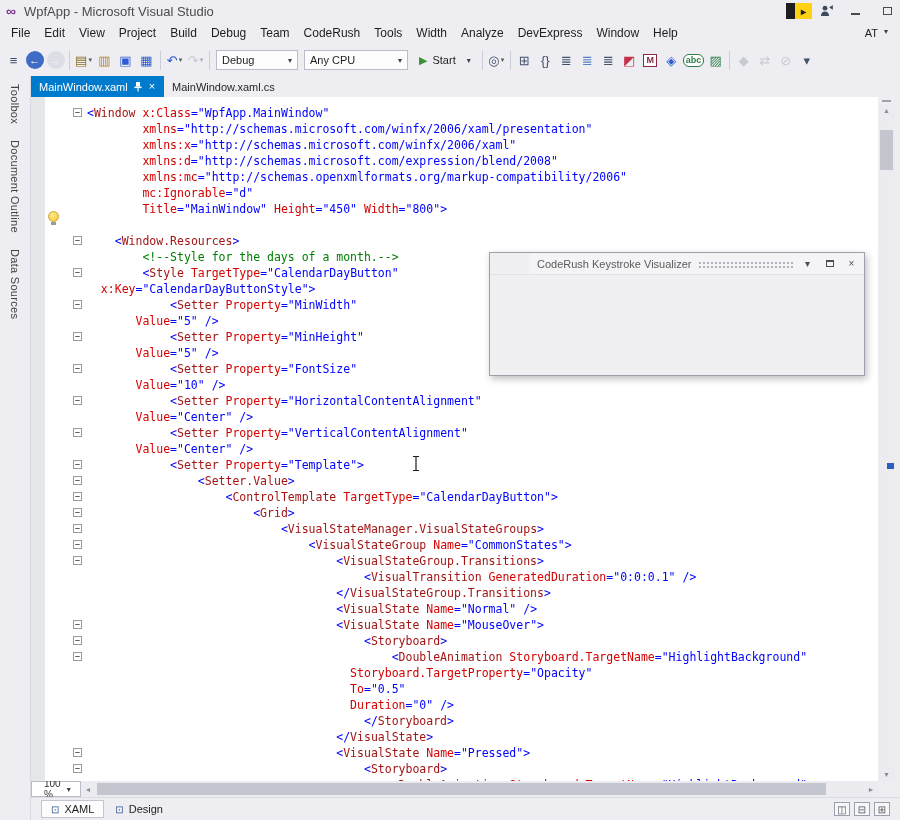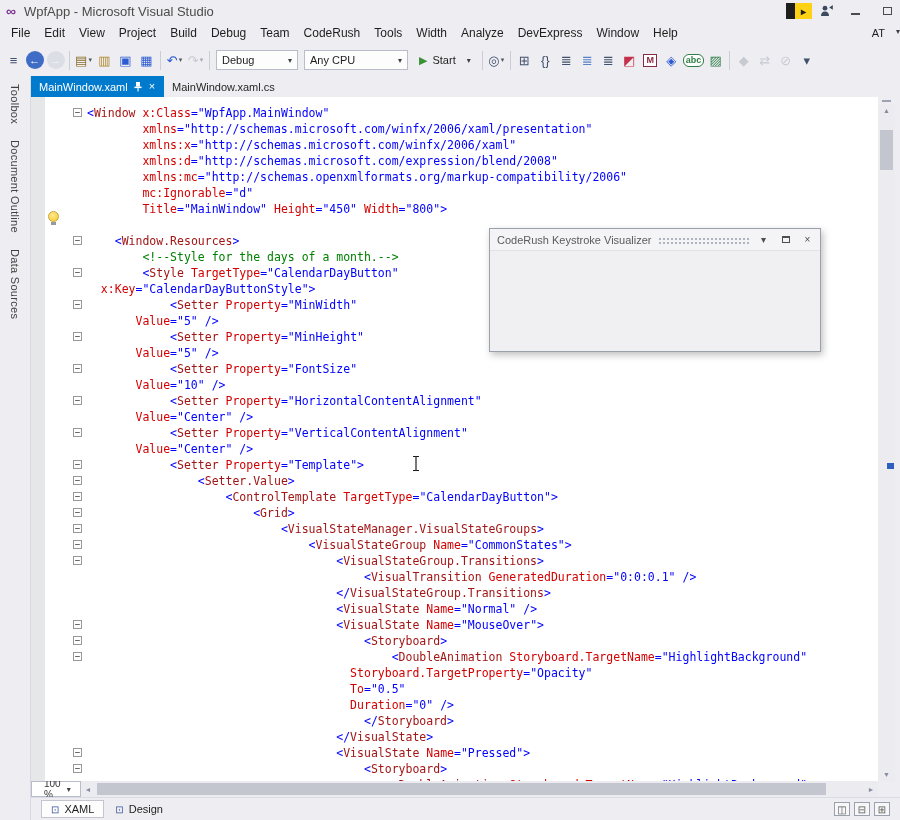--- a/index.html
+++ b/index.html
@@ -23,21 +23,21 @@
                   display:flex; align-items:center; padding:0 4px; margin-right:4px; }
   .quick-launch input { flex:1; border:0; outline:0; background:none; font-size:11px; color:#666;
                         font-family:inherit; padding:0 2px; min-width:0; }
   .win-btn { width:26px; height:18px; display:flex; align-items:center; justify-content:center; }
   .wb-min { width:9px; height:2px; background:#4b4b4b; margin-top:6px; }
   .wb-max { width:9px; height:8px; border:1px solid #4b4b4b; }
   
   .menubar { height:22px; display:flex; align-items:center; font-size:12px; padding-left:4px; }
   .menu-items { display:flex; align-items:center; height:100%; }
   .menu-item { padding:2px 7px 3px; white-space:nowrap; }
-  .account { margin-left:auto; display:flex; align-items:flex-start; gap:5px; font-size:11px; }
+  .account { margin-left:auto; display:flex; align-items:flex-start; font-size:11px; padding-right:12px; }
   
   .toolbar { height:32px; display:flex; align-items:center; padding:0 3px; flex-wrap:nowrap; overflow:hidden; }
   .tbi { min-width:21px; height:22px; display:flex; align-items:center; justify-content:center;
          font-size:13px; gap:1px; padding:0 1px; }
   .tbi.dim { opacity:.45; }
   .tbi-g { line-height:1; }
   .tb-caret { font-size:7px; color:#55585f; }
   .tb-sep { width:1px; height:19px; background:#cccdd6; margin:0 3px; }
   .circle { width:18px; height:18px; border-radius:50%; color:#fff; font-size:11px; font-weight:700;
             display:flex; align-items:center; justify-content:center; }
@@ -73,22 +73,22 @@
   .code-line { height:16px; }
   .tk-d { color:#0000ff; }
   .tk-t { color:#a31515; }
   .tk-a { color:#d40000; }
   .tk-v { color:#0000ff; }
   .tk-c { color:#008000; }
   .bulb { position:absolute; left:17px; top:114px; width:11px; height:11px; border-radius:50%;
           background:radial-gradient(circle at 40% 35%, #ffe98a, #f5c92e); border:1px solid #caa53d; }
   .bulb::after { content:""; position:absolute; left:2px; top:10px; width:5px; height:3px; background:#9a9a9a; }
   
-  .ks-panel { position:absolute; left:458px; top:131px; width:332px; height:124px;
-              border:1px solid #9aa0ac; background:#f0f0f2; box-shadow:2px 3px 7px rgba(0,0,0,.25); }
+  .ks-panel { position:absolute; left:458px; top:155px; width:376px; height:124px;
+              border:1px solid #9aa0ac; background:#f0f0f2; box-shadow:2px 3px 7px rgba(0,0,0,.25);padding-left:40px; }
   .ks-header { height:21px; display:flex; align-items:center; gap:7px; padding:0 5px 0 7px;
                font-size:11px; color:#5b5b5b; background:#f4f4f6; }
   .ks-header > span:first-child { white-space:nowrap; }
   .ks-grip { flex:1; height:8px; margin-top:1px;
              background-image:radial-gradient(circle,#aeb3bf 1px,rgba(0,0,0,0) 1.3px);
              background-size:4px 4px; background-position:0 1px; }
   .ks-btn { width:15px; height:15px; display:flex; align-items:center; justify-content:center;
             color:#4e4e4e; font-size:10px; }
   .ks-max { width:8px; height:7px; border:1px solid #4e4e4e; border-top-width:2px; }
   .ks-body { position:absolute; left:0; right:0; top:21px; bottom:0; background:#f0f0f2;

